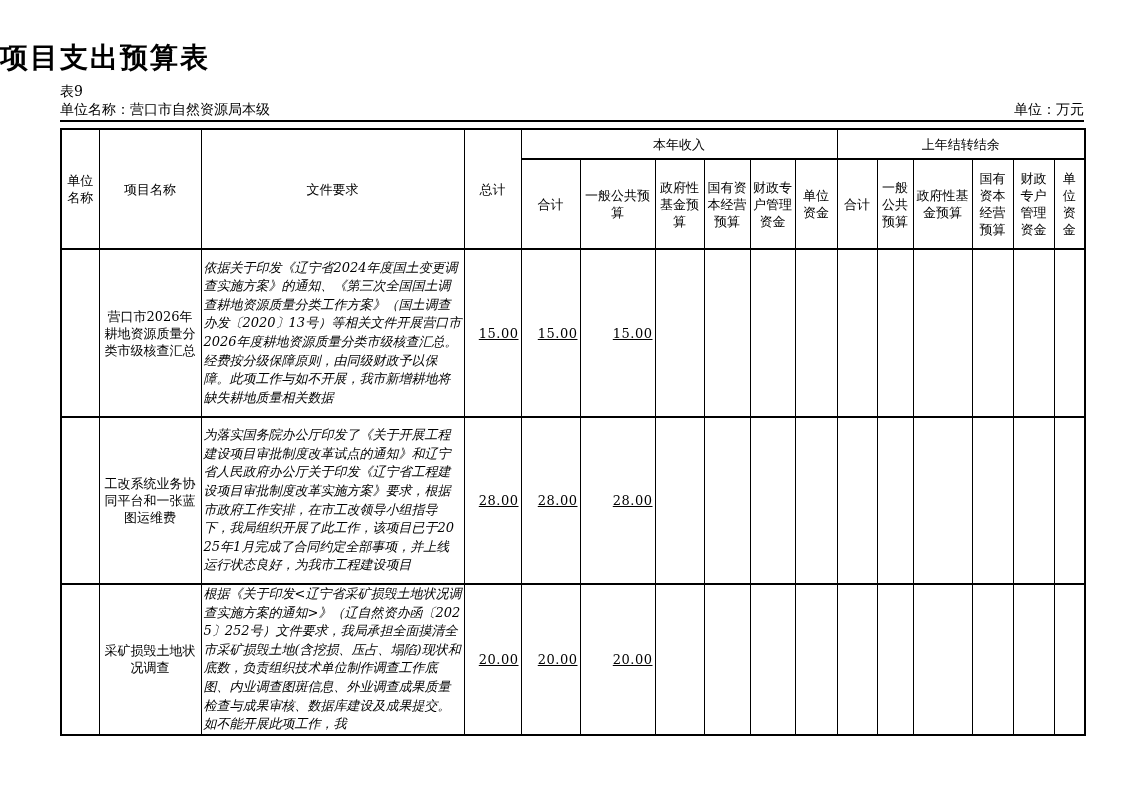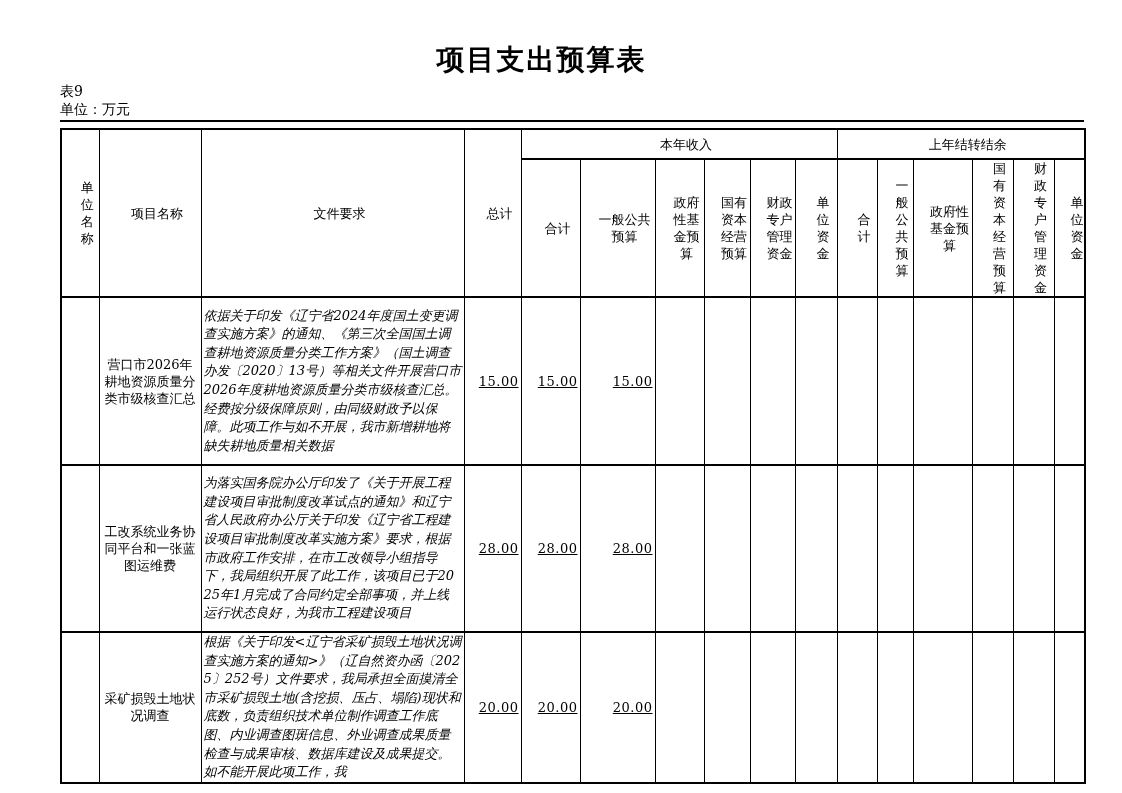--- a/index.html
+++ b/index.html
@@ -11,27 +11,28 @@
     font-family: "DejaVu Serif", "Liberation Serif", serif;
     color: #000000;
   }
   .page {
     position: relative;
     width: 1122px;
     height: 793px;
     overflow: hidden;
   }
   .doc-title {
-    text-align: center;
+    text-align: left;
     font-size: 28px;
     font-weight: bold;
     padding-top: 45px;
     line-height: 30px;
     letter-spacing: 2px;
     width: 1083px;
+    font-family: Liberation Mono, monospace;
   }
   .table-label {
     margin-left: 60px;
     margin-top: 8px;
     font-size: 14px;
     line-height: 17px;
   }
   .unit-line {
     margin-left: 60px;
     width: 1024px;
@@ -59,21 +60,20 @@
     font-weight: normal;
     font-size: 13px;
     vertical-align: middle;
     padding: 0 2px;
     word-break: break-all;
     overflow: hidden;
   }
   table.budget th {
     text-align: center;
     line-height: 17px;
-    padding-left: 16px;
   }
   td.cell-empty { }
   td.cell-name {
     text-align: center;
     line-height: 17px;
     padding: 0 2px;
   }
   td.cell-content {
     text-align: left;
     line-height: 18.6px;
@@ -97,20 +97,21 @@
 </head>
 <body>
 
 <div class="page">
 
   <div class="doc-title">项目支出预算表</div>
 
   <div class="table-label">表9</div>
 
   <div class="unit-line">
+    <span>单位名称：营口市自然资源局本级</span>
     <span>单位：万元</span>
   </div>
 
   <table class="budget">
     <colgroup>
       <col style="width:38px">
         <col style="width:102px">
         <col style="width:263px">
         <col style="width:57px">
       <col style="width:59px">

